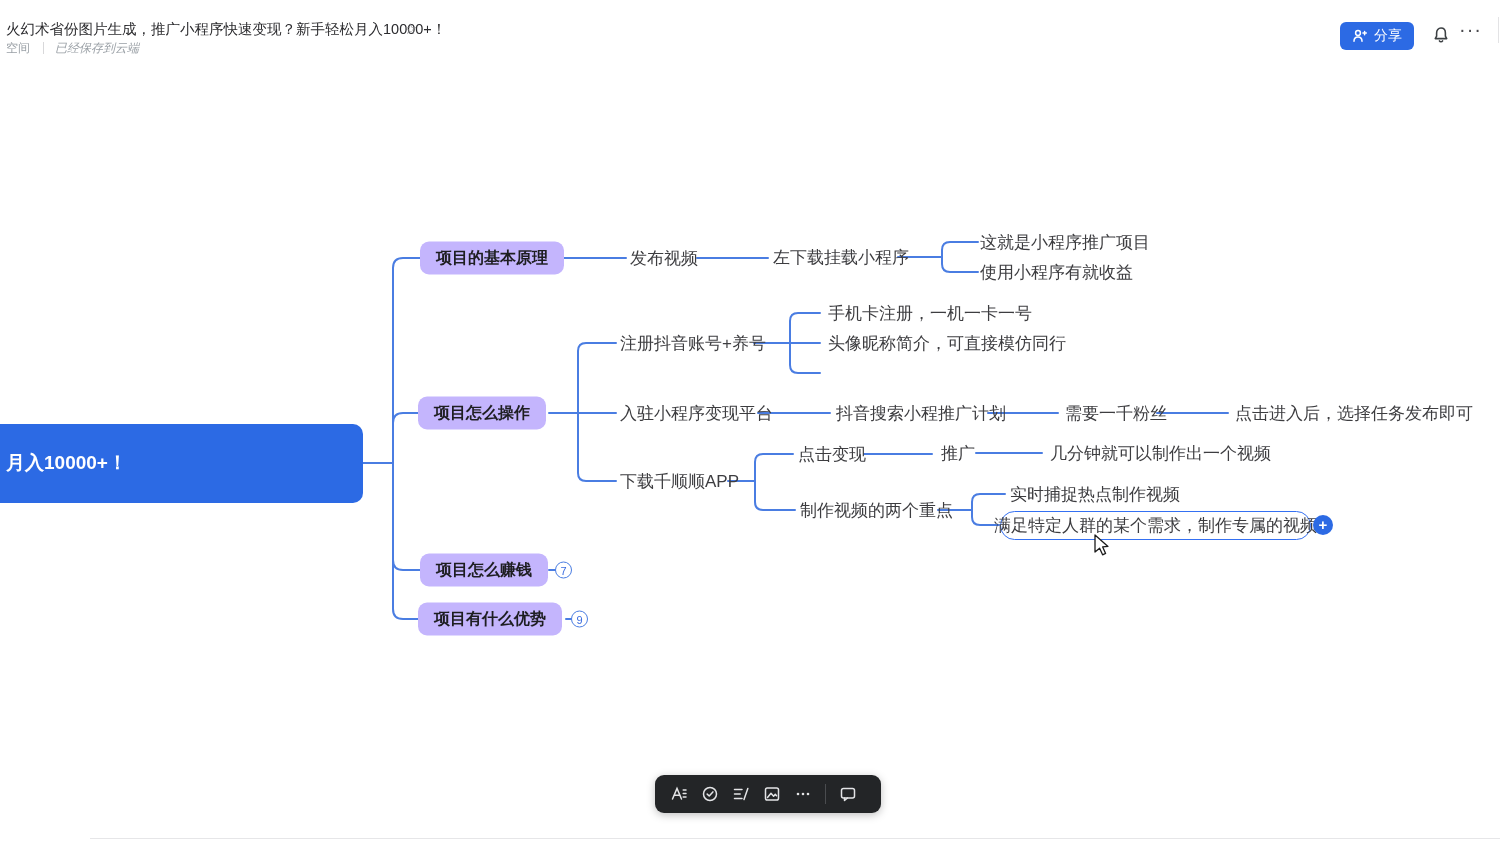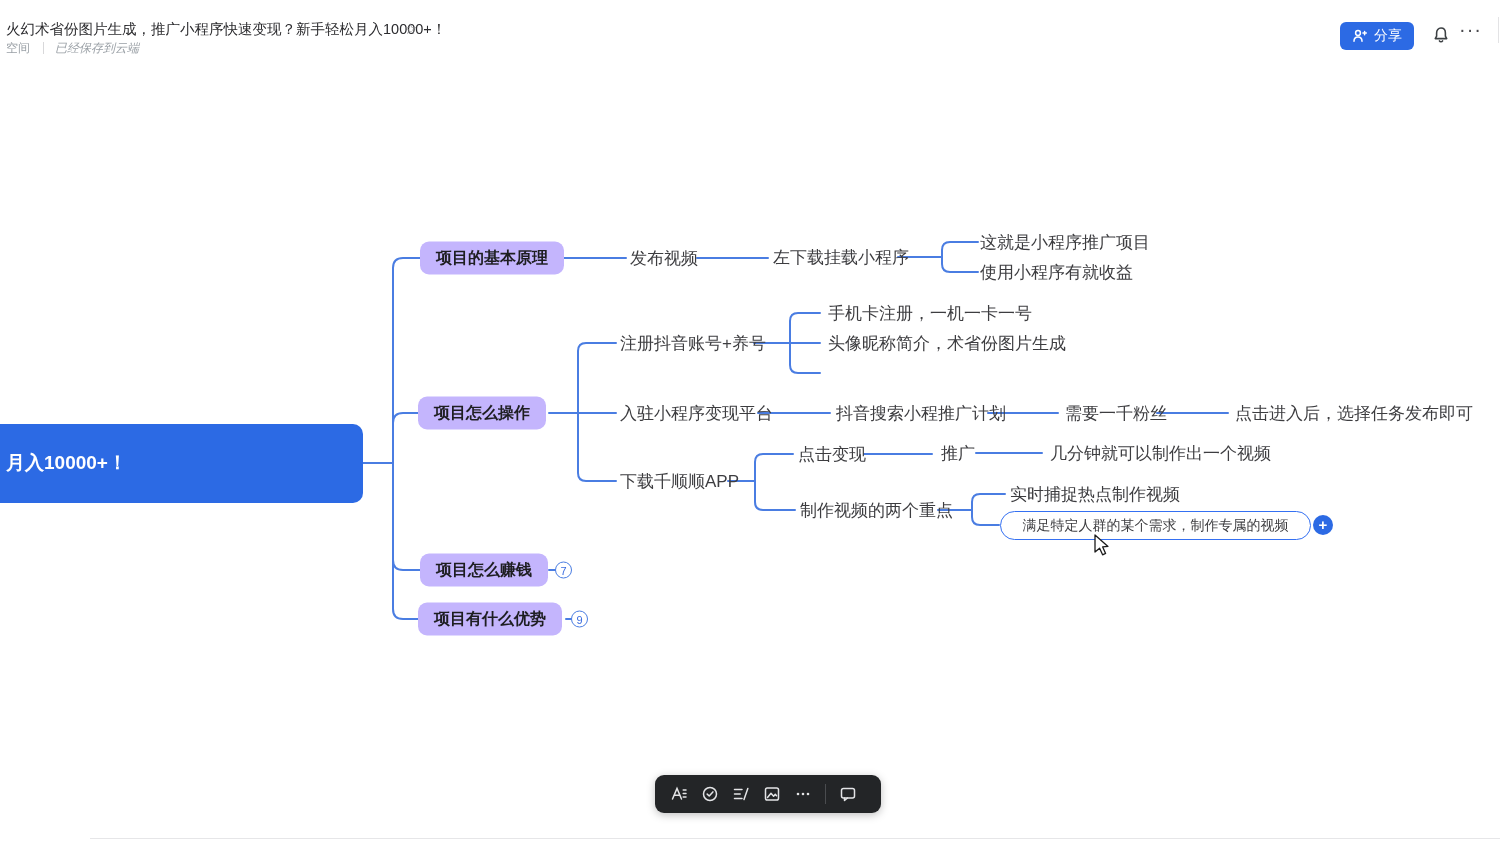--- a/index.html
+++ b/index.html
@@ -40,21 +40,21 @@
   .root-node{
     position:absolute;left:-48px;top:424px;width:411px;height:79px;box-sizing:border-box;
     background:#2c6ae4;border-radius:10px;color:#fff;font-weight:bold;font-size:19px;
     display:flex;flex-direction:column;justify-content:center;padding-left:54px;line-height:1.42;
     cursor:default;
   }
   .sel-node{
     position:absolute;left:1000px;top:511px;width:311px;height:29px;box-sizing:border-box;
     border:1.6px solid #3470f2;border-radius:15px;background:#fff;
     display:flex;align-items:center;justify-content:center;
-    font-size:14px;color:#3d3d40;white-space:nowrap;cursor:default;
+    font-size:17px;color:#3d3d40;white-space:nowrap;cursor:default;
   }
   .plus-btn{
     position:absolute;left:1313px;top:515px;width:20px;height:20px;border-radius:50%;
     background:#2c6ae4;color:#fff;font-size:15px;line-height:19px;text-align:center;
     font-weight:bold;cursor:pointer;
   }
   .badge{
     position:absolute;transform:translateY(-50%);width:17px;height:17px;box-sizing:border-box;
     border:1.5px solid #4a7de2;border-radius:50%;background:#fff;color:#3a6ce0;
     font-size:11px;display:flex;align-items:center;justify-content:center;cursor:pointer;
@@ -117,21 +117,21 @@
 
   <div class="gnode" style="left:420px;top:258px">项目的基本原理</div>
   <div class="tnode" style="left:630px;top:258px">发布视频</div>
   <div class="tnode" style="left:773px;top:257px">左下载挂载小程序</div>
   <div class="tnode" style="left:980px;top:242px">这就是小程序推广项目</div>
   <div class="tnode" style="left:980px;top:272px">使用小程序有就收益</div>
 
   <div class="gnode" style="left:418px;top:413px">项目怎么操作</div>
   <div class="tnode" style="left:620px;top:343px">注册抖音账号+养号</div>
   <div class="tnode" style="left:828px;top:313px">手机卡注册，一机一卡一号</div>
-  <div class="tnode" style="left:828px;top:343px">头像昵称简介，术省份图片生成</div>
+  <div class="tnode" style="left:828px;top:343px">头像昵称简介，可直接模仿同行</div>
   <div class="tnode" style="left:620px;top:413px">入驻小程序变现平台</div>
   <div class="tnode" style="left:836px;top:413px">抖音搜索小程推广计划</div>
   <div class="tnode" style="left:1065px;top:413px">需要一千粉丝</div>
   <div class="tnode" style="left:1235px;top:413px">点击进入后，选择任务发布即可</div>
   <div class="tnode" style="left:620px;top:481px">下载千顺顺APP</div>
   <div class="tnode" style="left:798px;top:454px">点击变现</div>
   <div class="tnode" style="left:941px;top:453px">推广</div>
   <div class="tnode" style="left:1050px;top:453px">几分钟就可以制作出一个视频</div>
   <div class="tnode" style="left:800px;top:510px">制作视频的两个重点</div>
   <div class="tnode" style="left:1010px;top:494px">实时捕捉热点制作视频</div>

